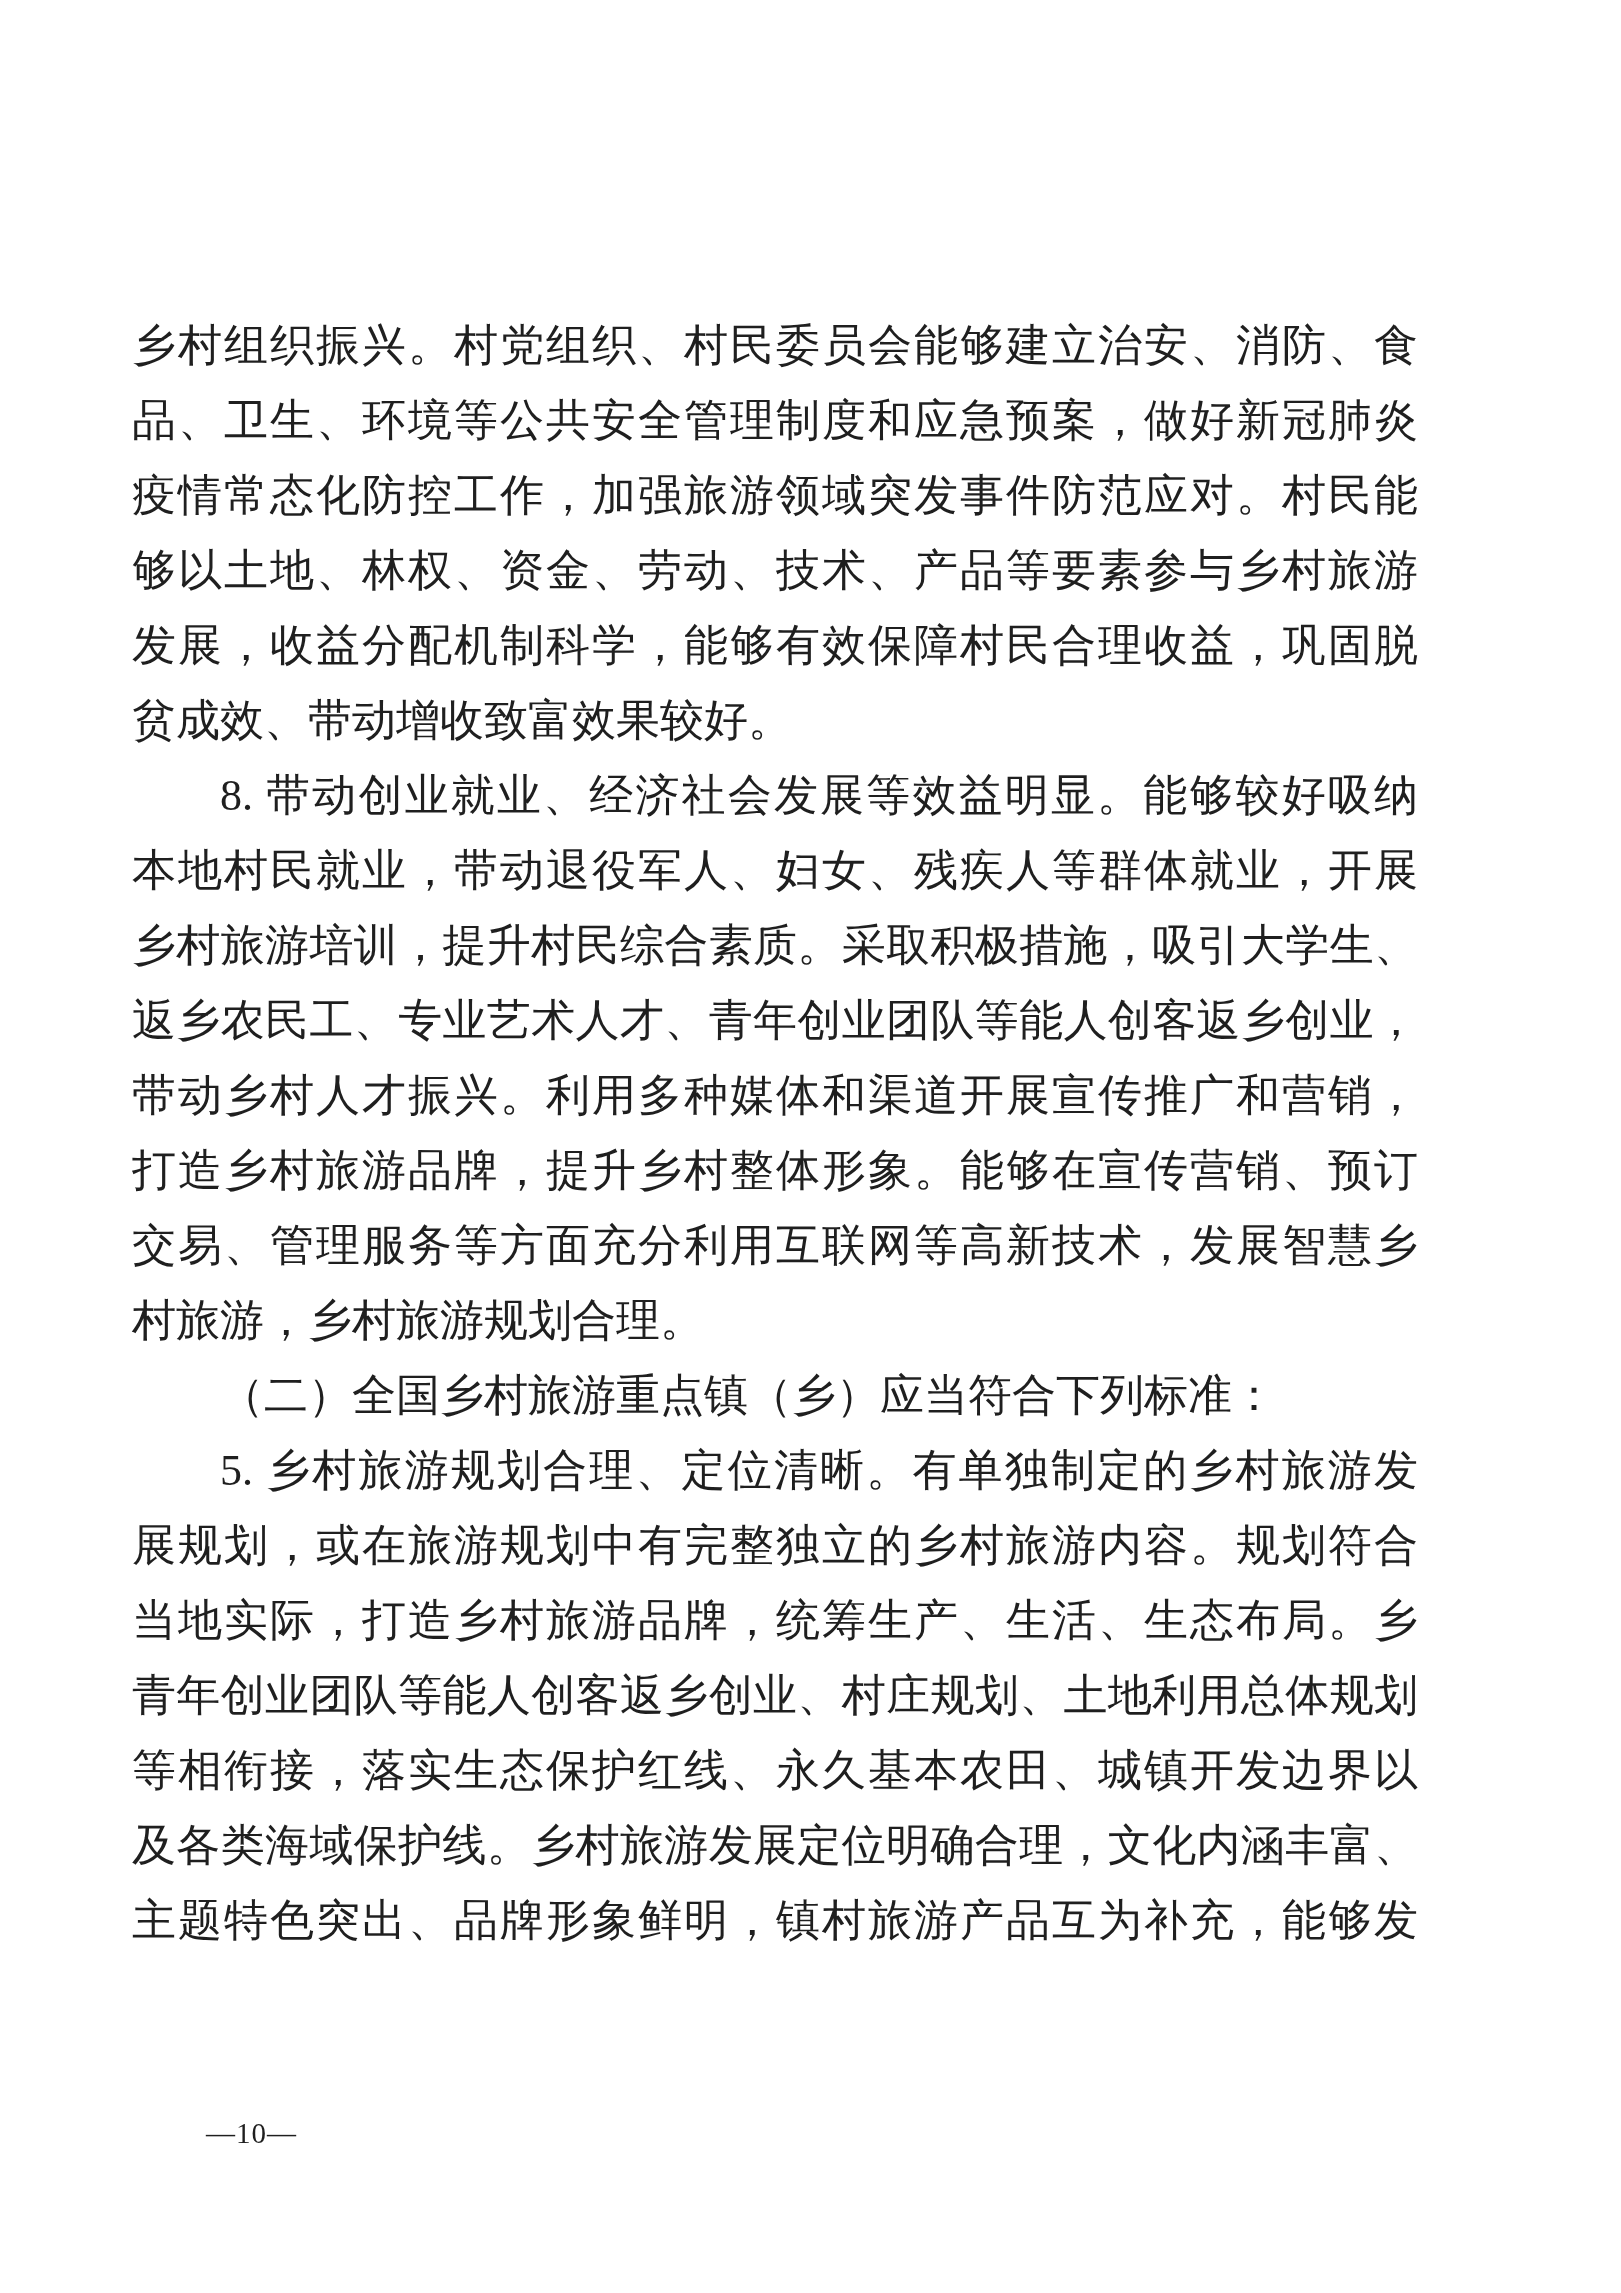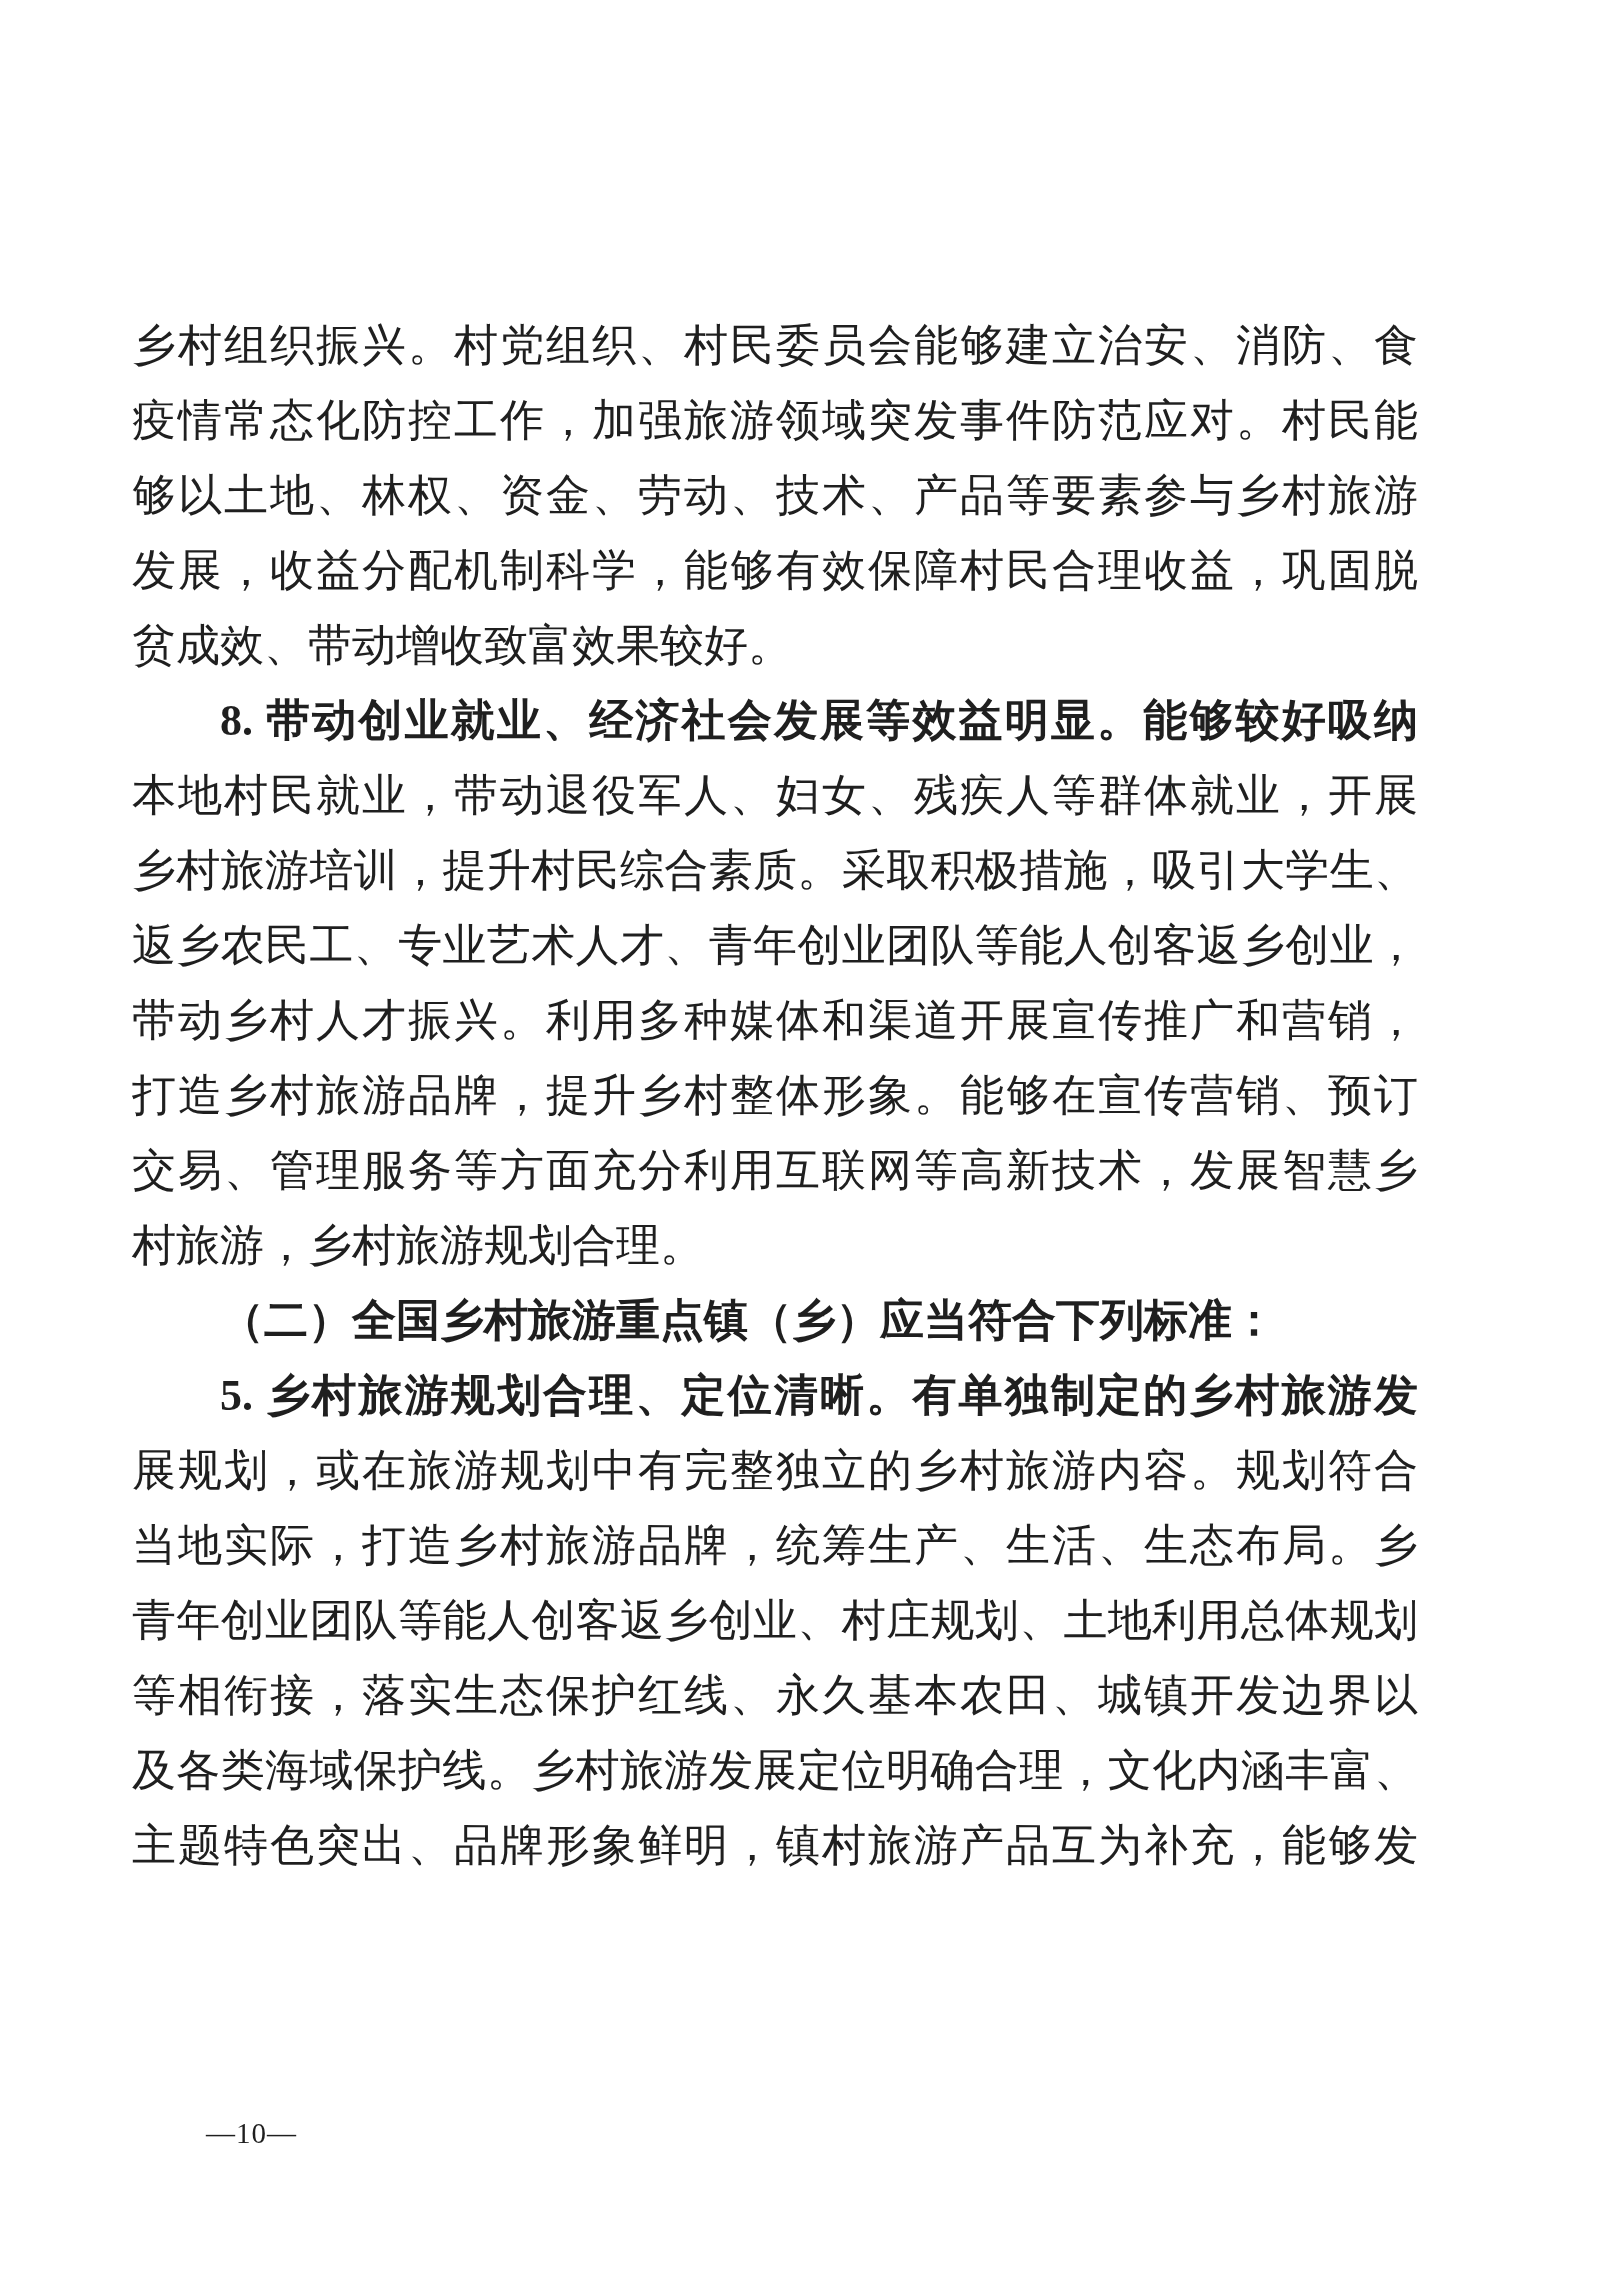--- a/index.html
+++ b/index.html
@@ -32,39 +32,39 @@
     line-height: 75px;
     text-align: justify;
     text-align-last: justify;
   }
   .line.no-justify {
     text-align: left;
     text-align-last: left;
   }
   .paragraph.indent .line:first-child {
     text-indent: 88px;
-    font-weight: bold;
   }
   .page-number {
     position: absolute;
     left: 206px;
     top: 2109px;
     font-size: 29px;
     line-height: 49px;
     color: #1f1f1f;
     letter-spacing: 1px;
   }
 </style>
 </head>
 <body>
 
 <div class="page">
   <div class="text-block">
       <div class="paragraph">
         <div class="line">乡村组织振兴。村党组织、村民委员会能够建立治安、消防、食</div>
+        <div class="line">品、卫生、环境等公共安全管理制度和应急预案，做好新冠肺炎</div>
         <div class="line">疫情常态化防控工作，加强旅游领域突发事件防范应对。村民能</div>
         <div class="line">够以土地、林权、资金、劳动、技术、产品等要素参与乡村旅游</div>
         <div class="line">发展，收益分配机制科学，能够有效保障村民合理收益，巩固脱</div>
         <div class="line no-justify">贫成效、带动增收致富效果较好。</div>
       </div>
       <div class="paragraph indent">
         <div class="line">8. 带动创业就业、经济社会发展等效益明显。能够较好吸纳</div>
         <div class="line">本地村民就业，带动退役军人、妇女、残疾人等群体就业，开展</div>
         <div class="line">乡村旅游培训，提升村民综合素质。采取积极措施，吸引大学生、</div>
         <div class="line">返乡农民工、专业艺术人才、青年创业团队等能人创客返乡创业，</div>

